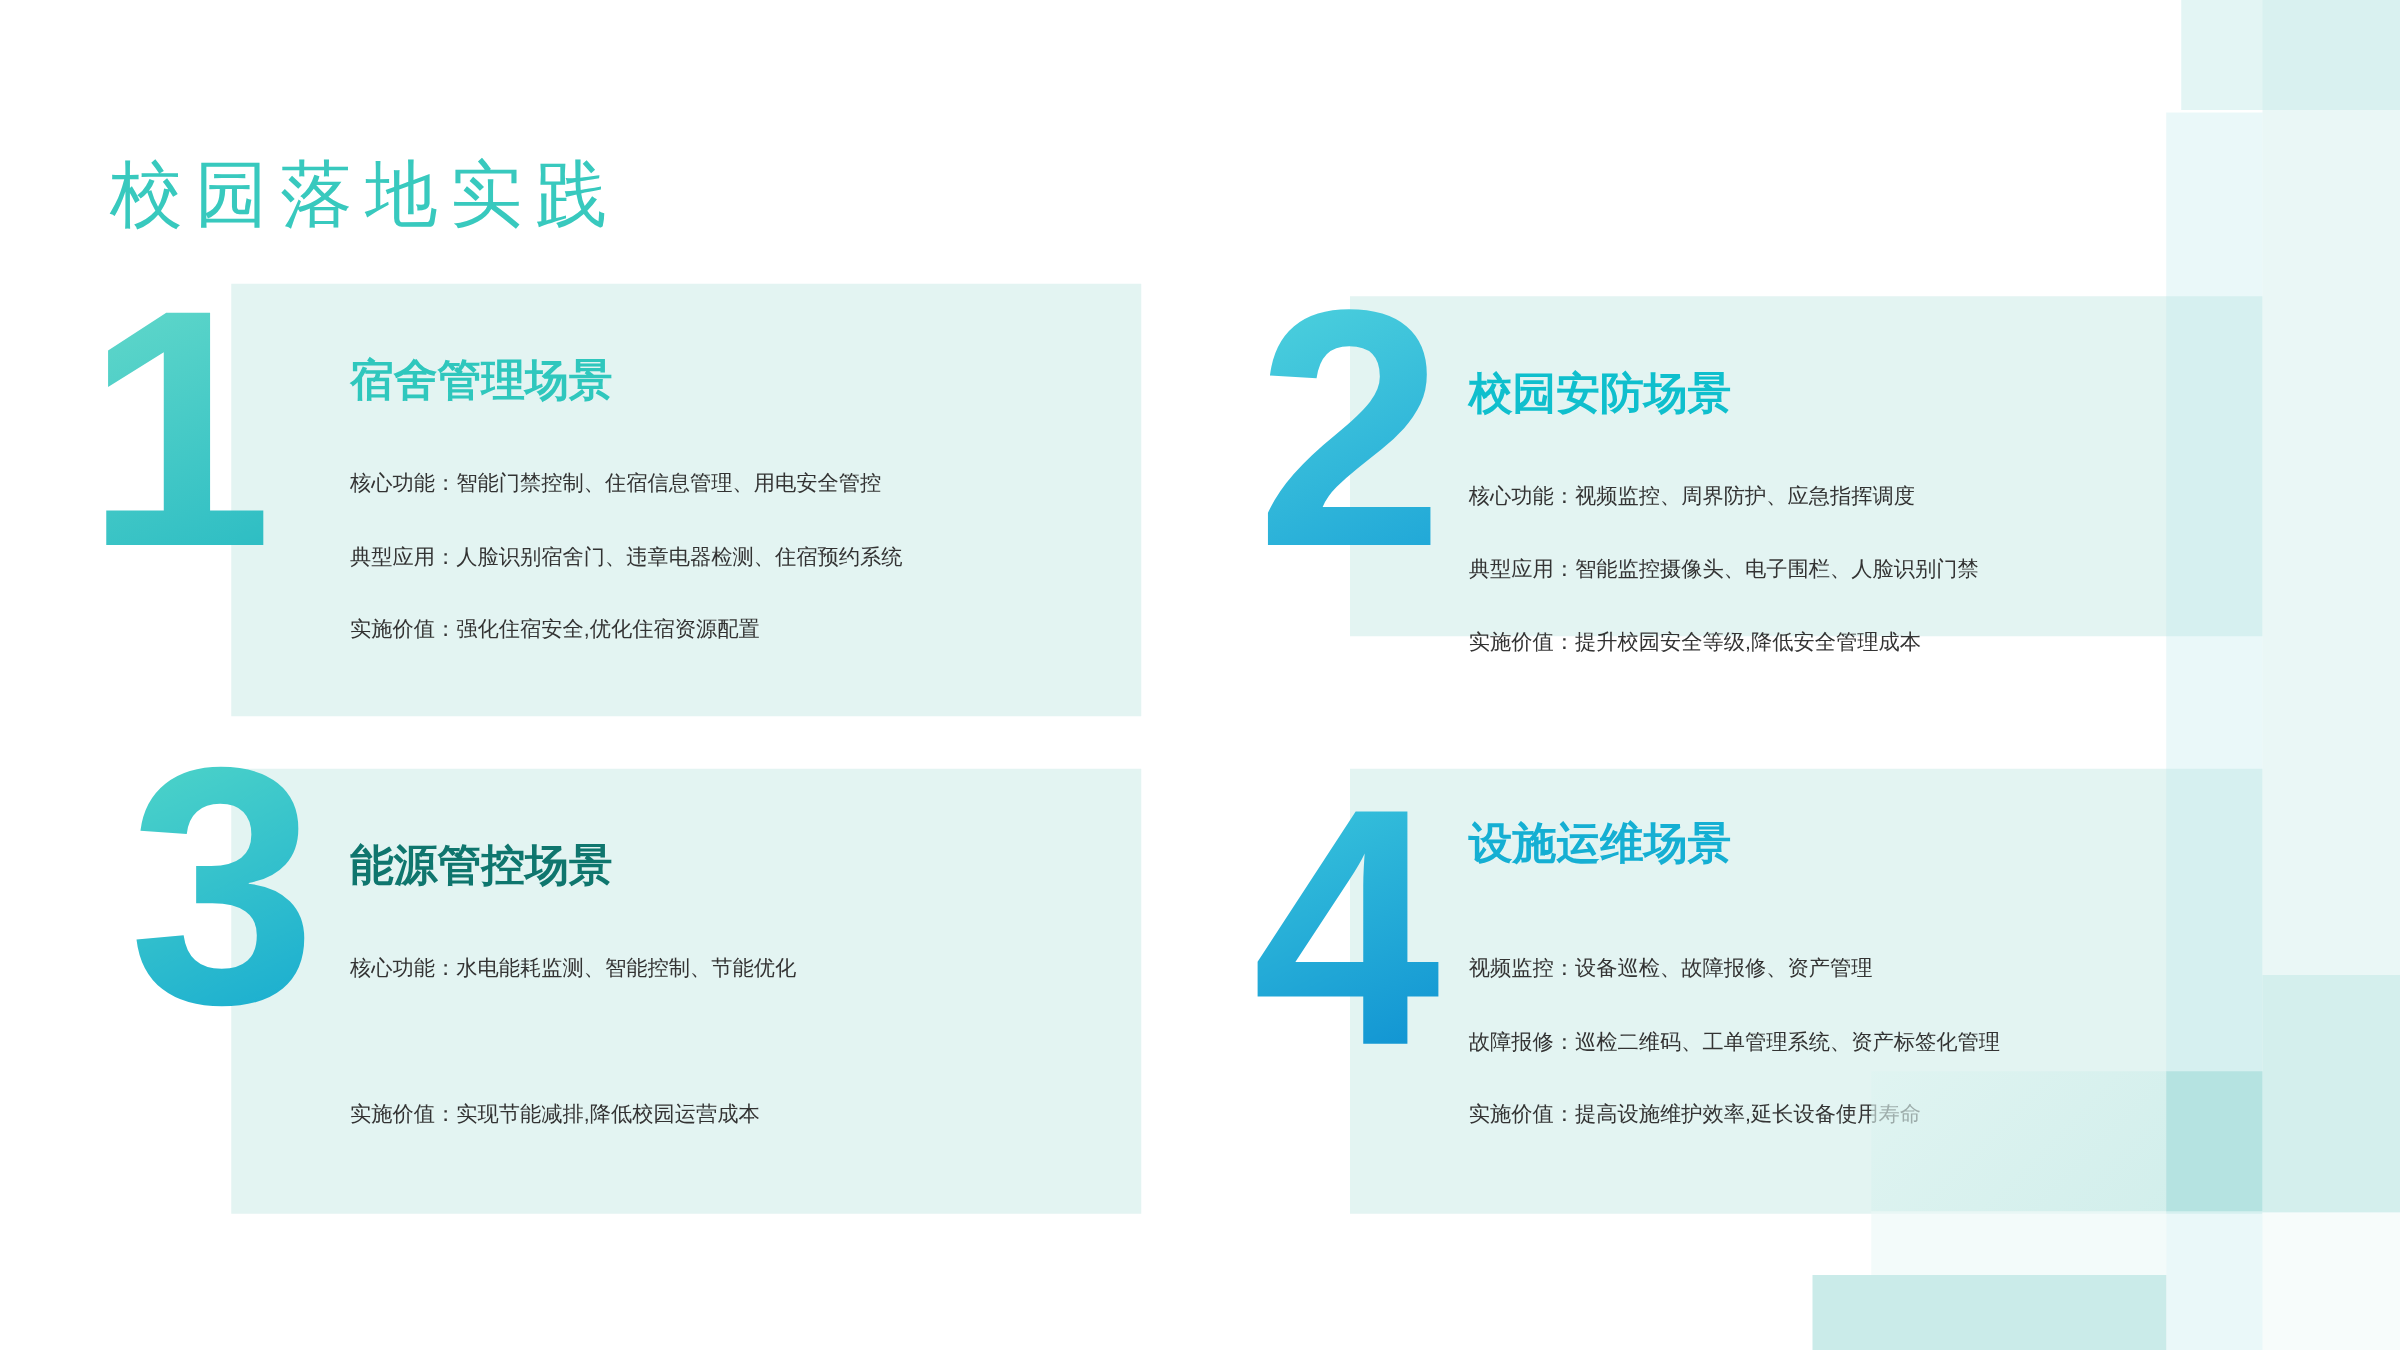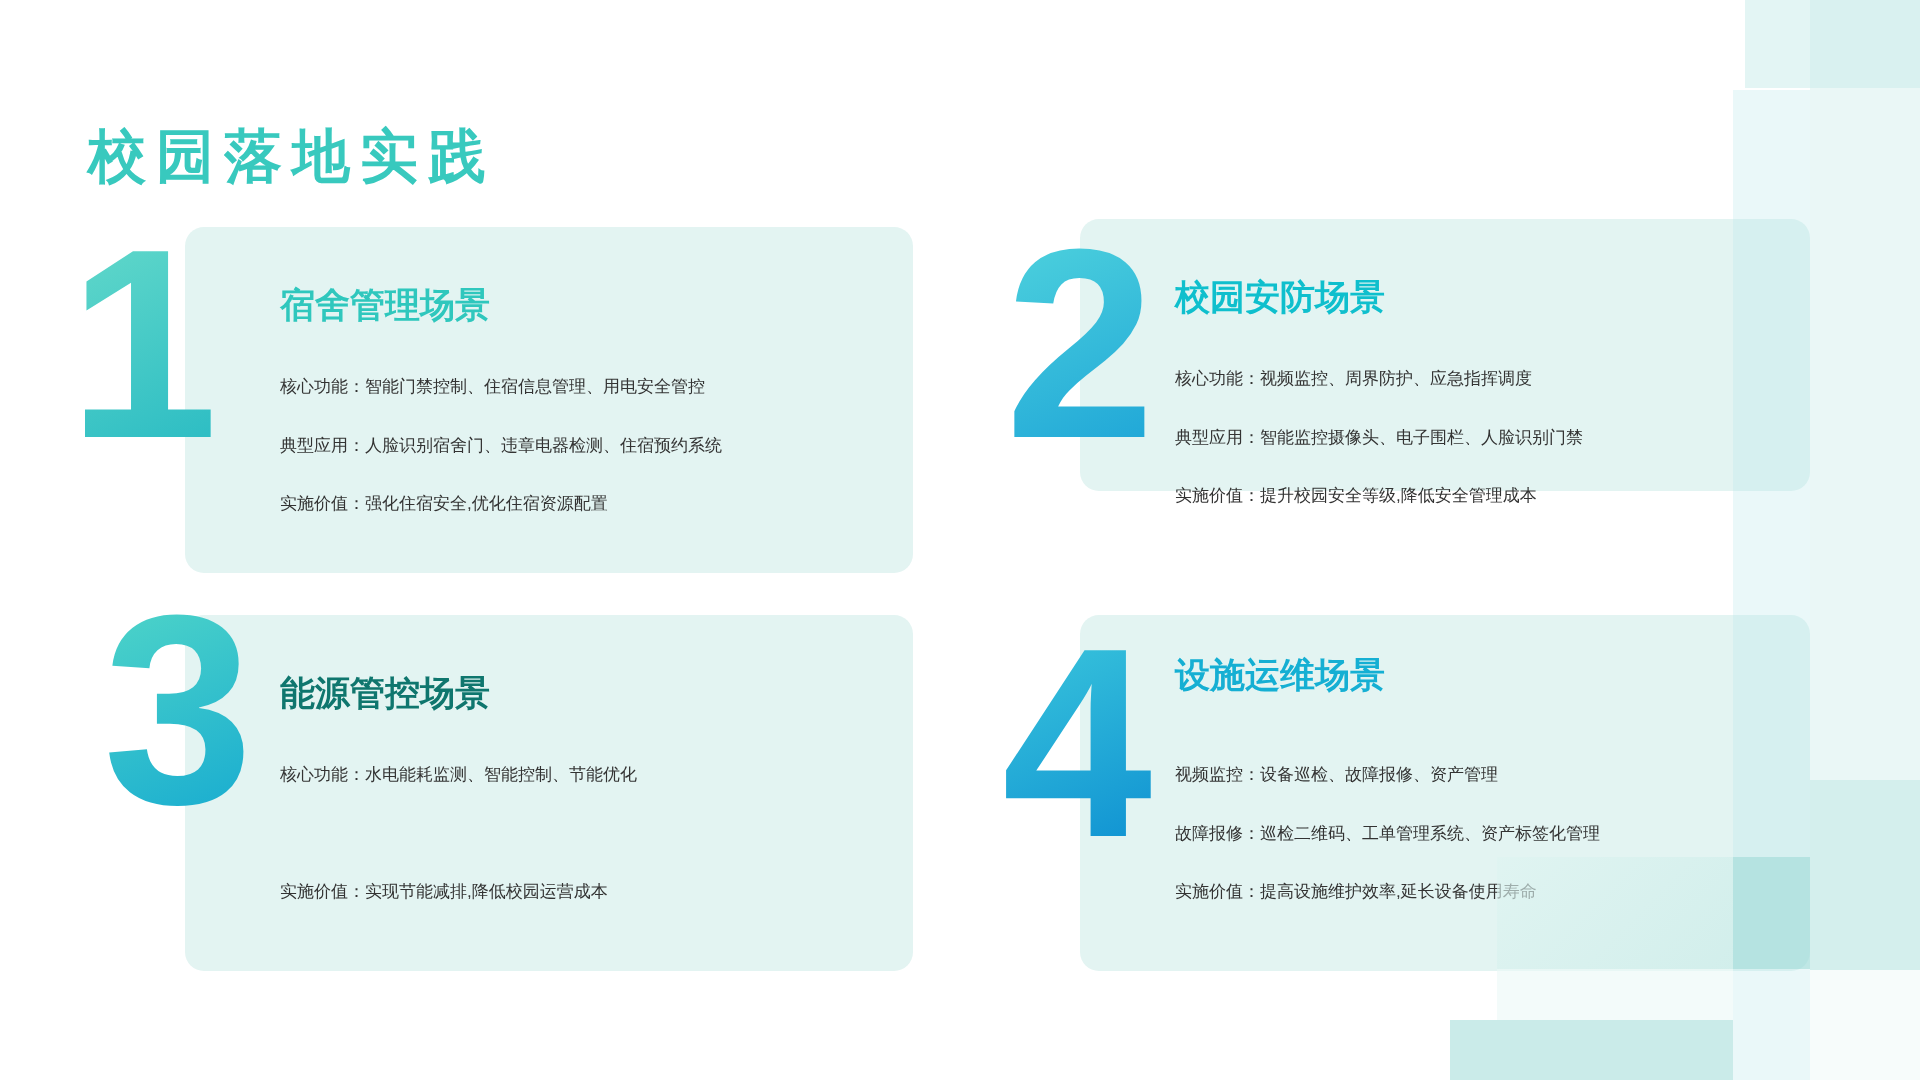--- a/index.html
+++ b/index.html
@@ -17,28 +17,28 @@
   .deco-edge-band{left:1733px;top:90px;width:77px;height:990px;background:rgba(186,231,234,.30);z-index:2;}
   .deco-sq-deep{left:1733px;top:857px;width:77px;height:112px;background:rgba(154,217,213,.55);z-index:2;}
   .deco-sq-pale{left:1497px;top:857px;width:236px;height:112px;background:linear-gradient(135deg,rgba(222,244,241,.65),rgba(196,234,230,.55));z-index:2;}
   .deco-sq-pale2{left:1497px;top:969px;width:236px;height:51px;background:rgba(235,248,246,.6);z-index:2;}
   .deco-bottom-band{left:1450px;top:1020px;width:283px;height:60px;background:rgba(150,215,211,.5);z-index:2;}
   .deco-col-mid{left:1810px;top:780px;width:110px;height:190px;background:rgba(197,234,231,.6);z-index:2;}
   .deco-col-bottom{left:1810px;top:970px;width:110px;height:110px;background:rgba(248,252,252,.9);z-index:2;}
 
   .main-title{
     position:absolute;left:88px;top:84px;
-    font-size:58px;font-weight:700;letter-spacing:10px;line-height:1.15;
+    font-size:58px;font-weight:400;letter-spacing:10px;line-height:1.15;
     white-space:nowrap;z-index:3;
   }
   .card{
-    position:absolute;background:#E3F4F2;z-index:1;border-radius:19px;
+    position:absolute;background:#E3F4F2;z-index:1;
   }
   .card-1{left:185px;top:227px;width:728px;height:346px;}
-  .card-2{left:1080px;top:219px;width:730px;height:272px;}
+  .card-2{left:1080px;top:237px;width:730px;height:272px;}
   .card-3{left:185px;top:615px;width:728px;height:356px;}
   .card-4{left:1080px;top:615px;width:730px;height:356px;}
   .card-title{
     position:absolute;left:95px;top:26px;
     font-size:35px;font-weight:700;line-height:1.3;white-space:nowrap;
   }
   .card-line{
     position:absolute;left:95px;
     font-size:17px;line-height:1.35;color:#333333;white-space:nowrap;
   }

